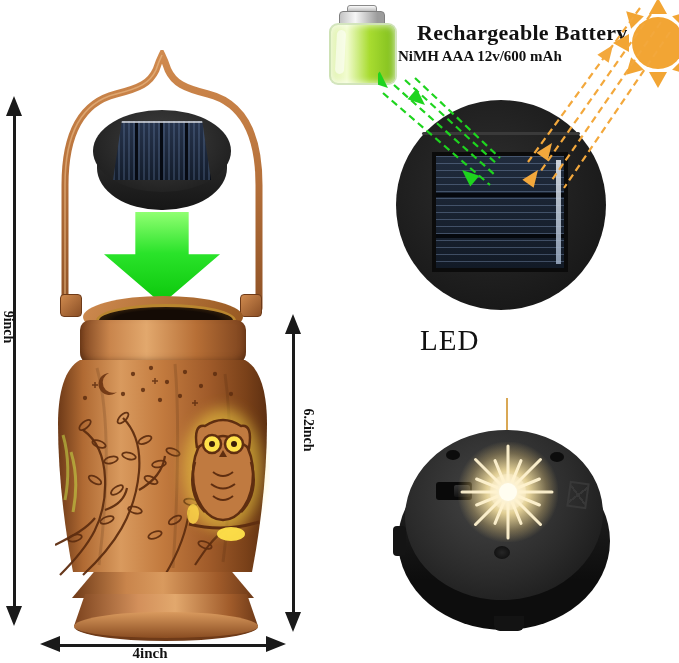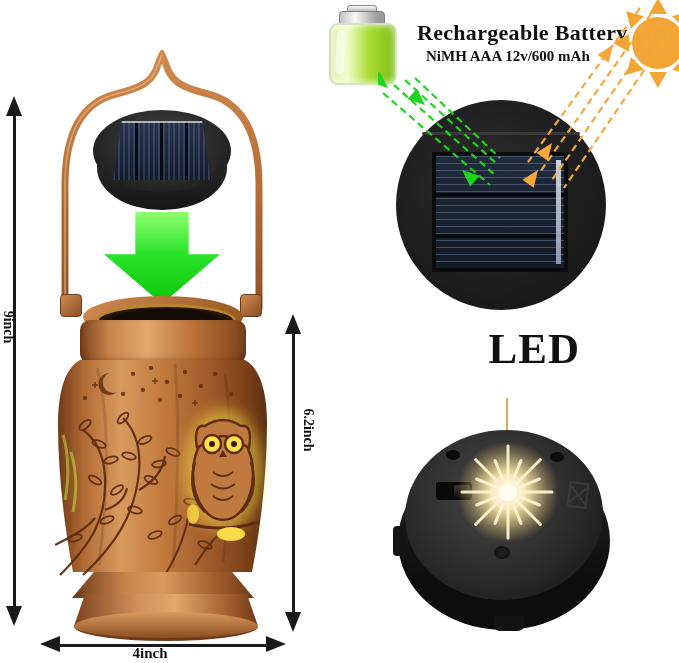--- a/index.html
+++ b/index.html
@@ -51,21 +51,21 @@
             clip-path:polygon(12% 0,88% 0,100% 100%,0 100%);
             background:linear-gradient(90deg,#6e3a18,#c9854c 30%,#d99a5e 50%,#a05b2a 80%,#6e3a18);}
   .foot-flare{position:absolute;left:74px;top:594px;width:184px;height:32px;
               clip-path:polygon(6% 0,94% 0,100% 100%,0 100%);
               background:linear-gradient(90deg,#7c431e,#d3905b 35%,#e2a86d 55%,#a05b2a 85%,#6e3a18);}
   .foot-rim{position:absolute;left:74px;top:612px;width:184px;height:26px;border-radius:50%;
             background:linear-gradient(180deg,#d99a5e,#8a4d22);border-bottom:3px solid var(--copper-dark);}
 
   
   .bat-title{position:absolute;left:397px;top:20px;font-size:22px;font-weight:bold;letter-spacing:.3px;margin-left:20px;}
-  .bat-sub{position:absolute;left:398px;top:48px;font-size:15px;font-weight:bold;padding-left:28px;}
+  .bat-sub{position:absolute;left:398px;top:48px;font-size:15px;font-weight:bold;}
   .battery{position:absolute;left:327px;top:5px;width:68px;height:76px;}
   .bat-cap-top{position:absolute;left:20px;top:0;width:28px;height:8px;border-radius:3px;
                background:linear-gradient(#fafafa,#9a9a9a);border:1px solid #8a8a8a;}
   .bat-cap{position:absolute;left:12px;top:6px;width:44px;height:14px;border-radius:4px;
            background:linear-gradient(90deg,#c4c4c4,#f6f6f6 35%,#9c9c9c 85%);border:1px solid #7f7f7f;}
   .bat-body{position:absolute;left:2px;top:18px;width:64px;height:58px;border-radius:9px;
             background:linear-gradient(90deg,#dff2ae,#f2fccf 25%,var(--battery-green) 60%,#7fbd1d);
             border:2px solid rgba(210,228,190,.95);box-shadow:inset 0 0 7px rgba(255,255,255,.85);}
   .bat-shine{position:absolute;left:9px;top:25px;width:9px;height:44px;border-radius:6px;
              background:rgba(255,255,255,.55);transform:rotate(3deg);}
@@ -77,22 +77,22 @@
   .zoom-lid-edge{position:absolute;left:26px;top:32px;width:158px;height:3px;background:#3a3a3a;border-radius:2px;}
   .zoom-panel{position:absolute;left:36px;top:52px;width:136px;height:120px;
               border:4px solid #0b0b0b;box-sizing:border-box;
               background:
                 repeating-linear-gradient(180deg,rgba(128,152,188,.4) 0 1.5px,transparent 1.5px 7px),
                 repeating-linear-gradient(180deg,transparent 0 37px,#05080d 37px 41px),
                 linear-gradient(180deg,#202b3c,#121a26);}
   .zoom-panel-strip{position:absolute;right:3px;top:4px;bottom:4px;width:5px;opacity:.85;
                     background:linear-gradient(#eaeef3,#9cadc4);}
 
-  .led-heading{position:absolute;left:420px;top:324px;width:160px;text-align:right;
-               font-size:43px;font-weight:bold;letter-spacing:1px;}
+  .led-heading{position:absolute;left:420px;top:324px;width:160px;text-align:left;
+               font-size:29px;font-weight:normal;letter-spacing:1px;}
   .led-sub{position:absolute;left:378px;top:368px;width:244px;text-align:center;font-size:22px;font-weight:bold;}
   .light-ray{position:absolute;left:506px;top:398px;width:2px;height:78px;background:#d9a855;}
 
   .led-unit{position:absolute;left:398px;top:430px;width:214px;height:202px;}
   .led-rim{position:absolute;left:0;top:22px;width:212px;height:178px;border-radius:50%;
            background:linear-gradient(180deg,#2a2a2a,#0d0d0d 72%);}
   .led-face{position:absolute;left:7px;top:0;width:198px;height:170px;border-radius:50%;transform:rotate(-4deg);
             background:radial-gradient(ellipse at 45% 38%,#464646,#2b2b2b 55%,#1a1a1a 85%);}
   .led-tab-front{position:absolute;left:96px;top:186px;width:30px;height:15px;background:#131313;border-radius:0 0 6px 6px;}
   .led-tab-left{position:absolute;left:-5px;top:96px;width:13px;height:30px;background:#141414;border-radius:4px;}

